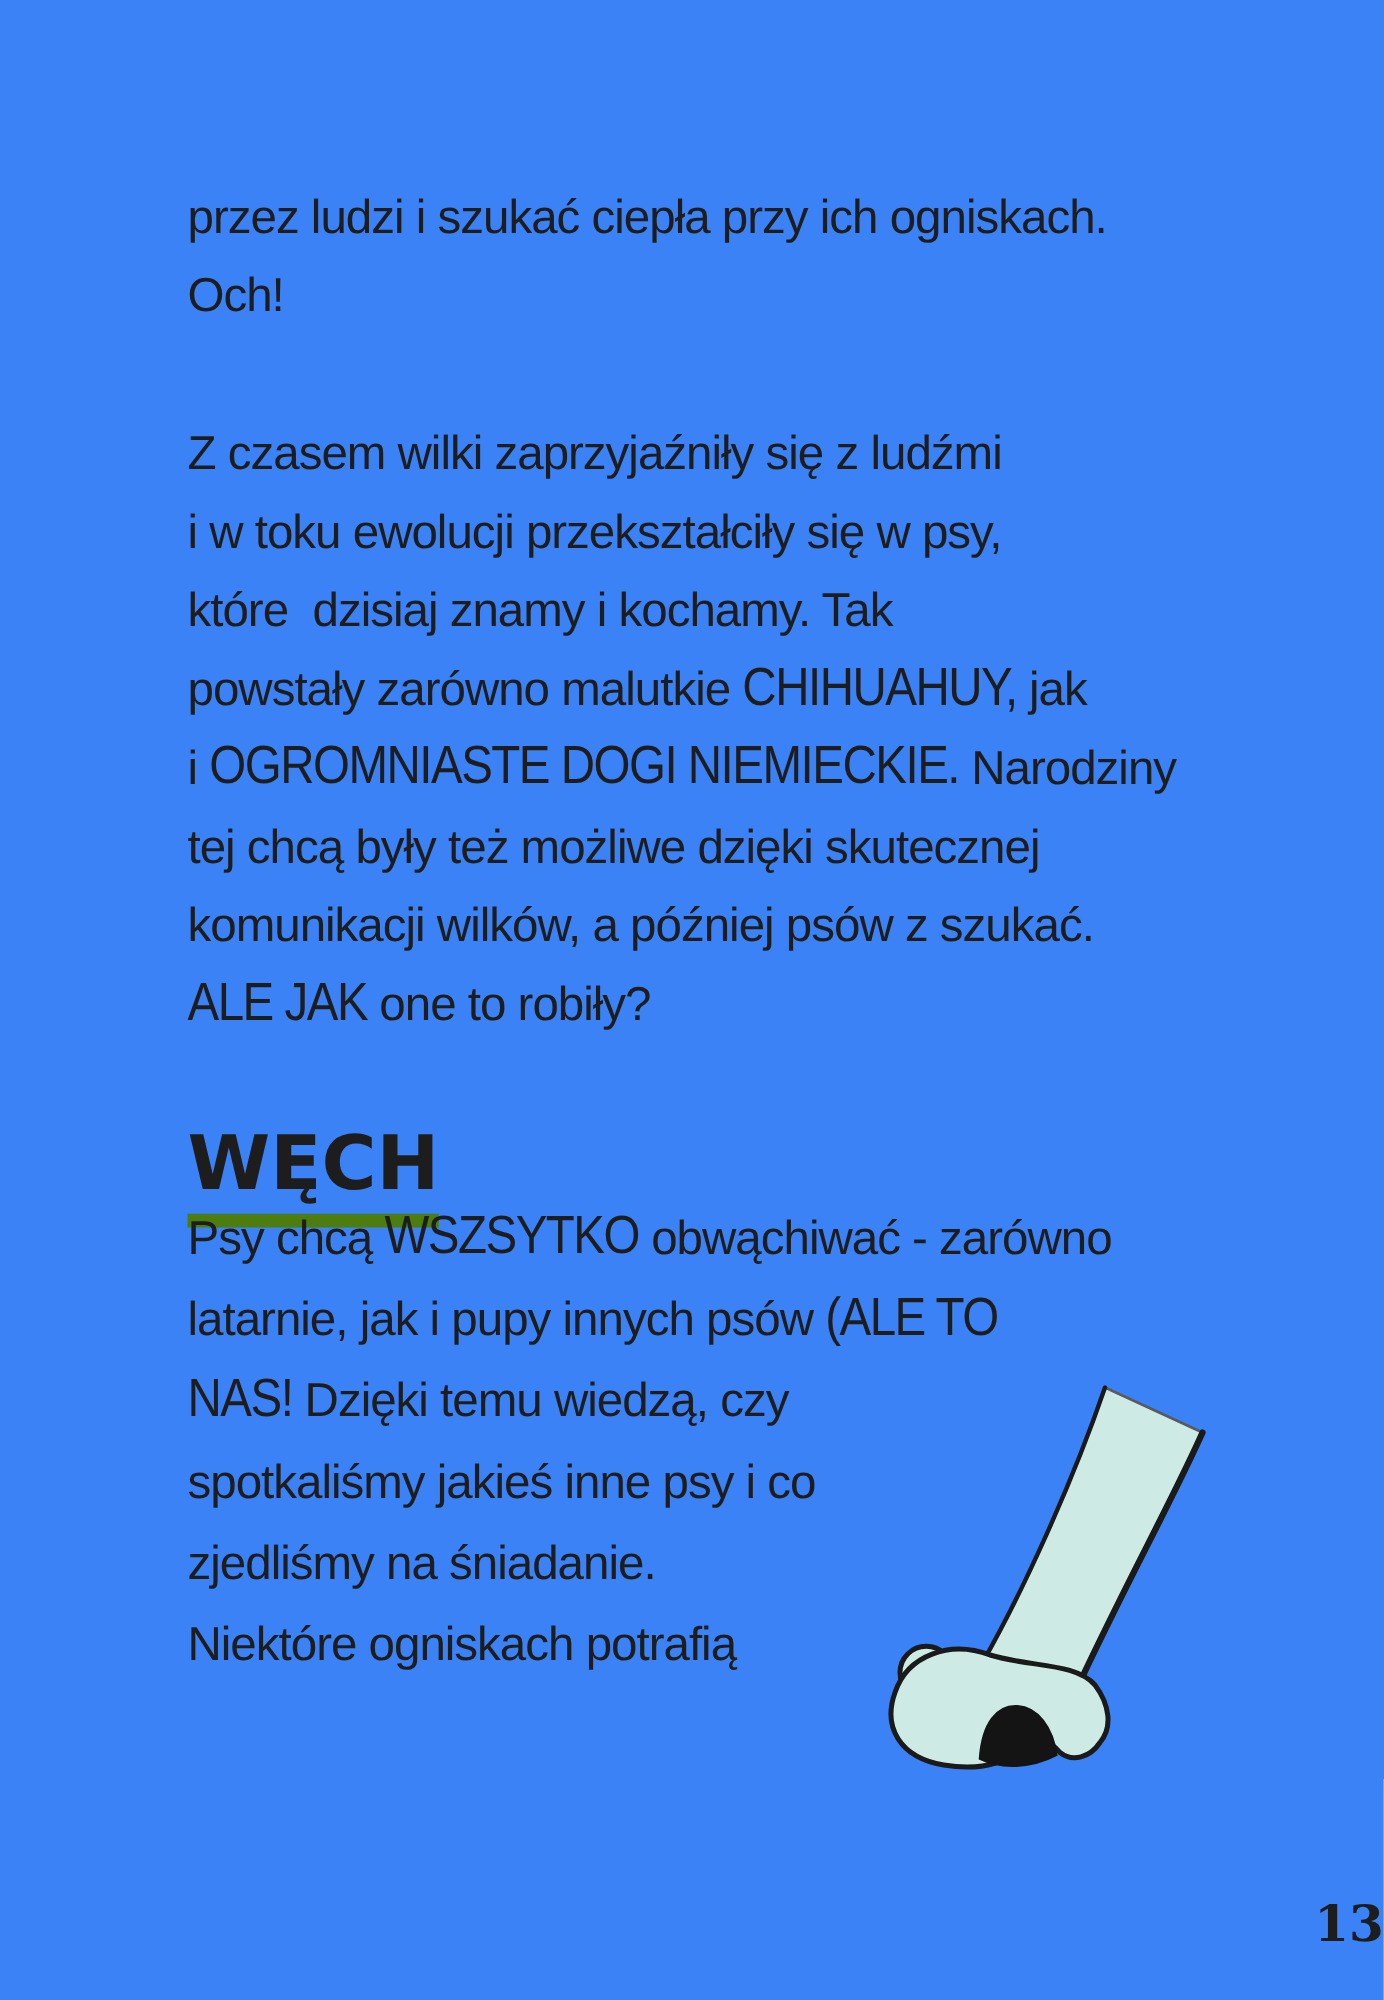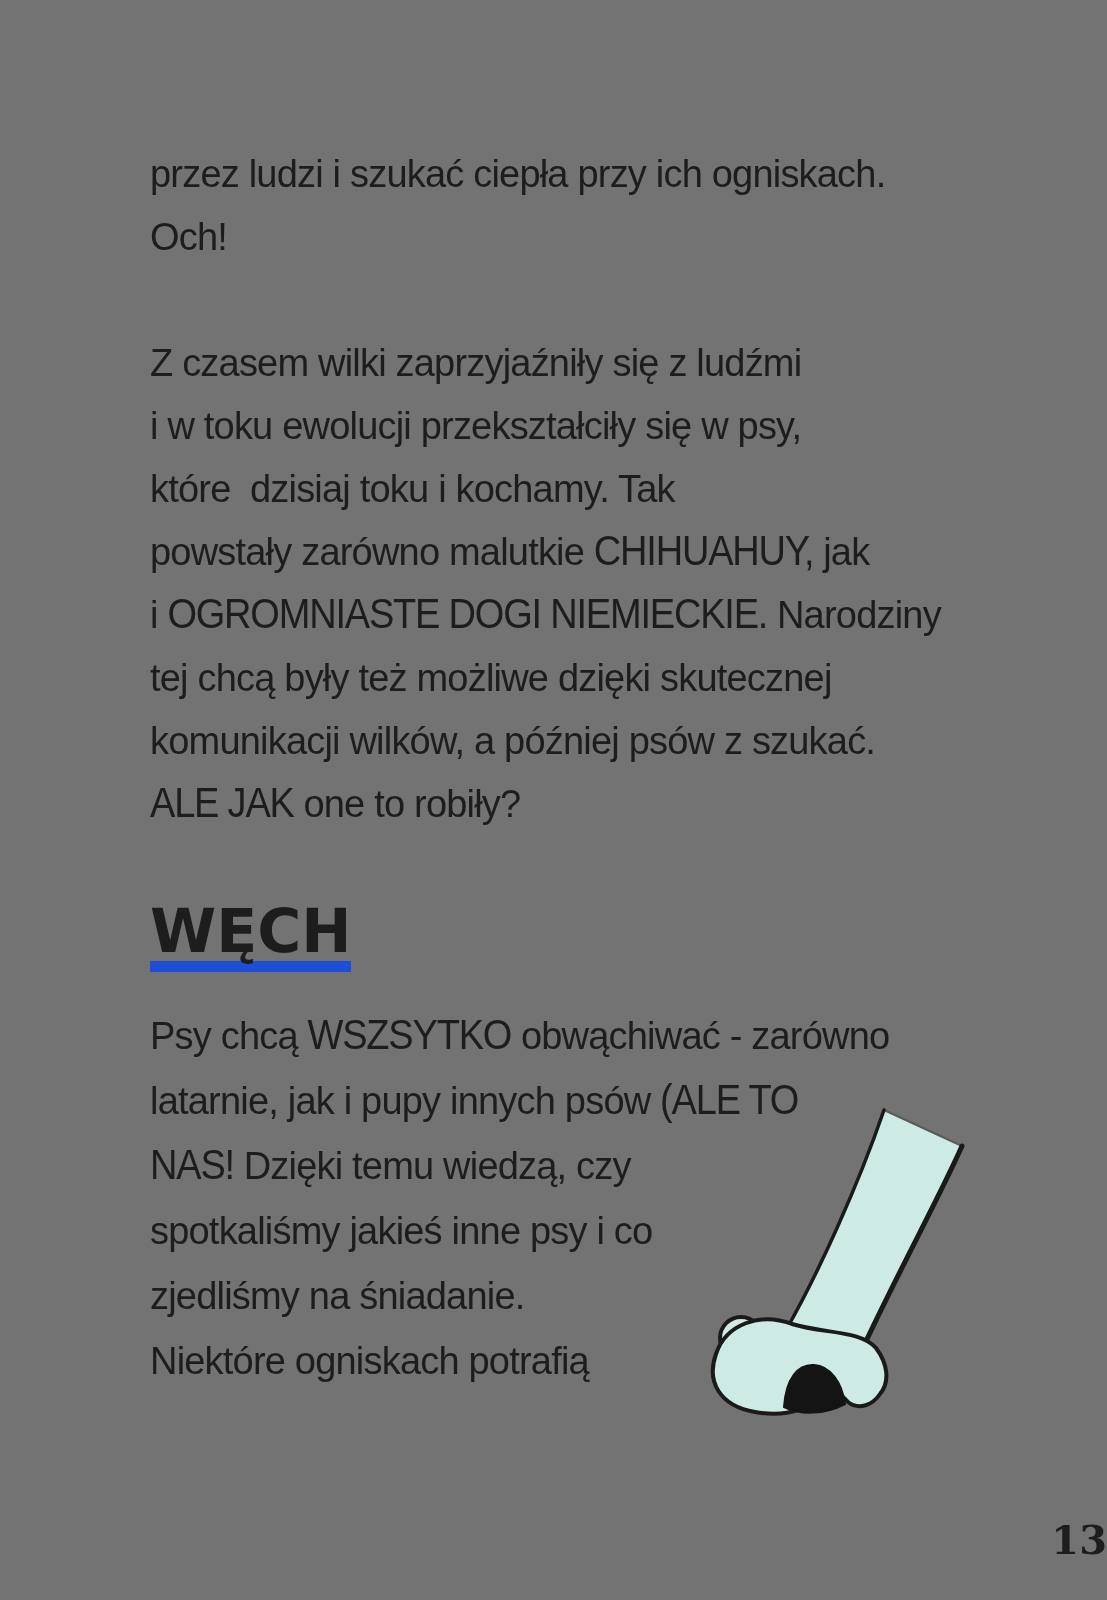--- a/index.html
+++ b/index.html
@@ -1,60 +1,60 @@
 <!DOCTYPE html>
 <html><head>
 <meta charset="utf-8">
 <style>
   html, body { margin: 0; padding: 0; background: #e8e8e8; }
   .page {
     position: relative;
     width: 1107px;
     height: 1600px;
-    background: #737373;
+    background: #3b82f6;
     overflow: hidden;
     font-family: "Liberation Sans", sans-serif;
     color: #1d1d1d;
   }
   .para {
     position: absolute;
     left: 150px;
     font-size: 38px;
     letter-spacing: -0.8px;
     font-weight: 500;
   }
   .para .line {
     white-space: pre;
     display: block;
   }
   .p1 { top: 143px; }
   .p1 .line { line-height: 63px; }
   .p2 { top: 332px; }
   .p2 .line { line-height: 63px; }
-  .p3 { top: 1004px; }
+  .p3 { top: 959px; }
   .p3 .line { line-height: 65px; }
   .caps {
     display: inline-block;
     transform: scaleY(1.13);
     transform-origin: left 72%;
     letter-spacing: -1.2px;
     font-weight: 500;
   }
   .heading {
     position: absolute;
     left: 150px;
     top: 901px;
     font-size: 60px;
     line-height: 60px;
     font-weight: 800;
     font-family: "DejaVu Sans", sans-serif;
     letter-spacing: 0px;
     display: inline-block;
-    padding-bottom: 0;
-    border-bottom: 11px solid #1d4ed8;
+    padding-bottom: 10px;
+    border-bottom: 11px solid #4d7c0f;
   }
   .page-number {
     position: absolute;
     left: 0;
     top: 1516px;
     width: 100%;
     text-align: right;
     font-family: "DejaVu Serif", serif;
     font-weight: 700;
     font-size: 40px;
@@ -74,21 +74,21 @@
 <div class="page">
 
   <div class="para p1">
     <div class="line"><span>przez ludzi i szukać ciepła przy ich ogniskach.</span></div>
     <div class="line"><span>Och!</span></div>
   </div>
 
   <div class="para p2">
     <div class="line"><span>Z czasem wilki zaprzyjaźniły się z ludźmi</span></div>
     <div class="line"><span>i w toku ewolucji przekształciły się w psy,</span></div>
-    <div class="line"><span>które  dzisiaj toku i kochamy. Tak</span></div>
+    <div class="line"><span>które  dzisiaj znamy i kochamy. Tak</span></div>
     <div class="line"><span>powstały zarówno malutkie </span><span class="caps">CHIHUAHUY,</span><span> jak</span></div>
     <div class="line"><span>i </span><span class="caps">OGROMNIASTE DOGI NIEMIECKIE.</span><span> Narodziny</span></div>
     <div class="line"><span>tej chcą były też możliwe dzięki skutecznej</span></div>
     <div class="line"><span>komunikacji wilków, a później psów z szukać.</span></div>
     <div class="line"><span class="caps">ALE JAK</span><span> one to robiły?</span></div>
   </div>
 
   <div class="heading">WĘCH</div>
 
   <div class="para p3">

